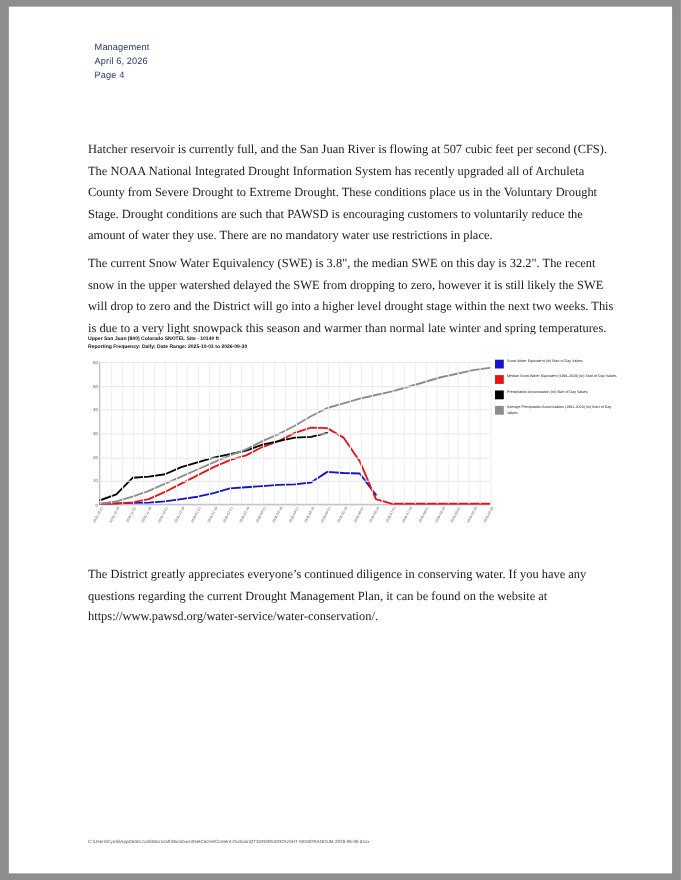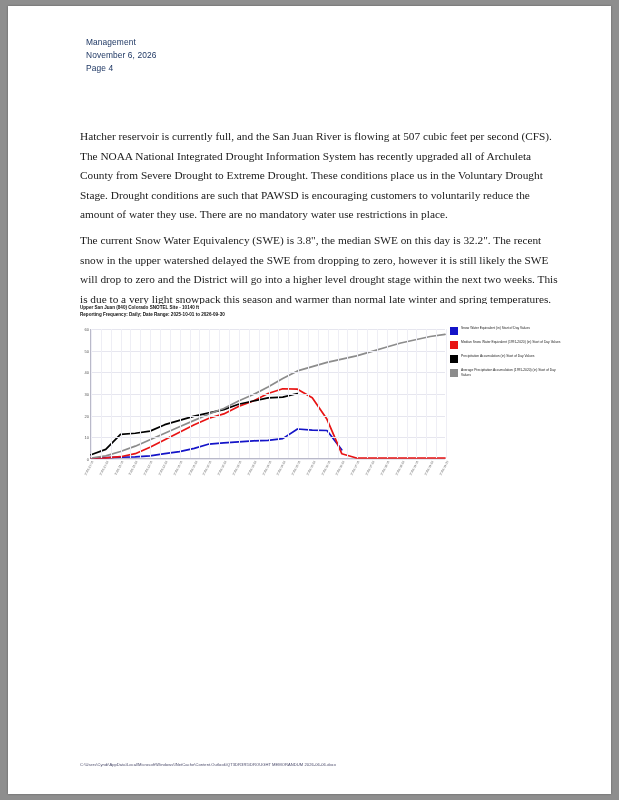--- a/index.html
+++ b/index.html
@@ -103,21 +103,21 @@
     white-space:nowrap; letter-spacing:.05px;
   }
 </style>
 </head>
 <body>
 
 <div class="page">
 
   <div class="memo-header">
     <div>Management</div>
-    <div>November 6, 2026</div>
+    <div>April 6, 2026</div>
     <div>Page 4</div>
   </div>
 
   <p id="para1" class="body-copy">Hatcher reservoir is currently full, and the San Juan River is flowing at 507 cubic feet per second (CFS).  The NOAA National Integrated Drought Information System has recently upgraded all of Archuleta County from Severe Drought to Extreme Drought. These conditions place us in the Voluntary Drought Stage.  Drought conditions are such that PAWSD is encouraging customers to voluntarily reduce the amount of water they use.  There are no mandatory water use restrictions in place.</p>
   <p id="para2" class="body-copy">The current Snow Water Equivalency (SWE) is 3.8", the median SWE on this day is 32.2".  The recent snow in the upper watershed delayed the SWE from dropping to zero, however it is still likely the SWE will drop to zero and the District will go into a higher level drought stage within the next two weeks.  This is due to a very light snowpack this season and warmer than normal late winter and spring temperatures.</p>
 
   <div class="chart-wrap">
     <div class="chart-titles">
       <div>Upper San Juan (840) Colorado  SNOTEL Site - 10140 ft</div>
       <div>Reporting Frequency: Daily; Date Range: 2025-10-01 to 2026-09-30</div>
@@ -221,15 +221,16 @@
           <span class="legend-swatch" style="background: rgb(0, 0, 0);"></span>
           <span class="legend-label">Precipitation Accumulation (in) Start of Day Values</span>
         </div>
         <div class="legend-row">
           <span class="legend-swatch" style="background: rgb(140, 140, 140);"></span>
           <span class="legend-label">Average Precipitation Accumulation (1991-2020) (in) Start of Day Values</span>
         </div>
       </div>
   </div>
 
+  <p id="para3" class="body-copy">The District greatly appreciates everyone’s continued diligence in conserving water. If you have any questions regarding the current Drought Management Plan, it can be found on the website at https://www.pawsd.org/water-service/water-conservation/.</p>
 
   <div class="footer-path">C:\Users\Cyndi\AppData\Local\Microsoft\Windows\INetCache\Content.Outlook\QT3DR3R5\DROUGHT MEMORANDUM 2026-06-06.docx</div>
 </div>
 
 </body></html>

